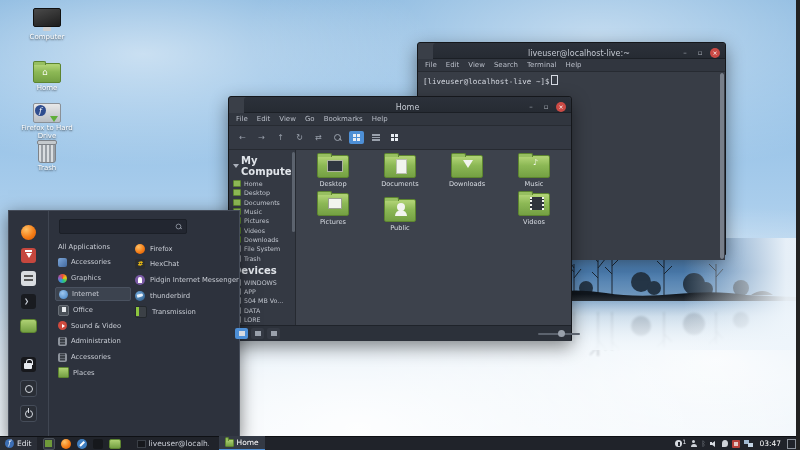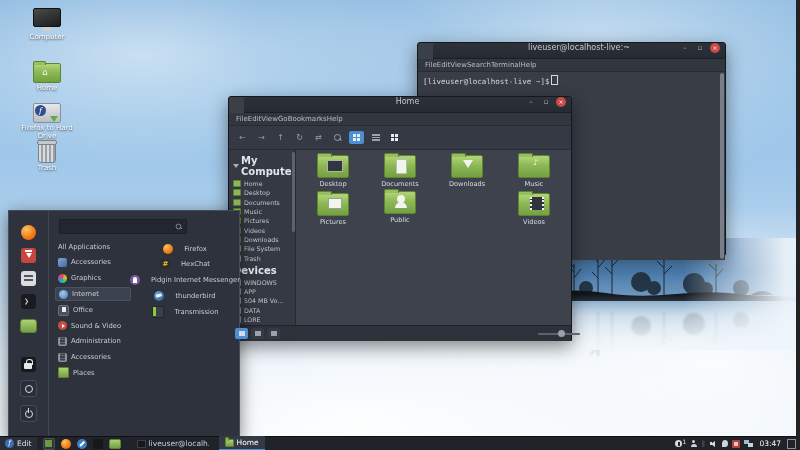--- a/index.html
+++ b/index.html
@@ -31,26 +31,26 @@
   .ic-home{width:26px;height:18px;margin:3px auto 0;}
   .ic-home .g{position:absolute;left:8px;top:4px;color:#f4f8ec;font-size:9px;line-height:9px;}
   .ic-install{width:26px;height:18px;margin:3px auto 0;background:linear-gradient(180deg,#e8e8e8,#b9bec4);border:1px solid #8a9097;border-radius:2px;position:relative;}
   .ic-install .fdot{position:absolute;left:1px;top:1px;width:11px;height:11px;border-radius:50%;background:#2f4d8f;color:#fff;font-size:8px;line-height:11px;text-align:center;font-family:"DejaVu Serif",serif;font-style:italic;}
   .ic-install .garr{position:absolute;right:2px;bottom:0px;width:0;height:0;border-left:4px solid transparent;border-right:4px solid transparent;border-top:6px solid #5fae3a;}
   .ic-trash{width:16px;height:19px;margin:2px auto 0;border-radius:2px 2px 3px 3px;border:1px solid #7d8288;
     background:repeating-linear-gradient(90deg,#d9dde0 0 2px,#9aa0a6 2px 4px);position:relative;}
   .ic-trash::before{content:"";position:absolute;left:-2px;top:-3px;width:18px;height:3px;background:#c4c9cd;border:1px solid #7d8288;border-radius:2px;}
   
   .win{position:absolute;background:#3a3f48;border:1px solid #15171b;border-radius:3px 3px 0 0;box-shadow:0 6px 18px rgba(0,0,0,.45);}
-  .tbar{height:15px;background:linear-gradient(180deg,#2c313a,#262b33);border-bottom:1px solid #1b1f25;display:flex;align-items:flex-start;position:relative;border-radius:3px 3px 0 0;margin-left:15px;}
+  .tbar{height:15px;background:linear-gradient(180deg,#2c313a,#262b33);border-bottom:1px solid #1b1f25;display:flex;align-items:flex-end;position:relative;border-radius:3px 3px 0 0;margin-left:15px;}
   .tbar .t{position:absolute;left:0;right:0;text-align:center;font-size:8px;color:#c3c8d1;}
   .wbtns{margin-left:auto;display:flex;gap:5px;padding-right:5px;z-index:2;}
   .wb{width:10px;height:10px;font-size:7px;line-height:10px;text-align:center;color:#aeb4bd;cursor:pointer;}
   .wb.close{background:#cb4a45;border-radius:50%;color:#fff;font-size:6px;}
-  .mbar{height:12px;display:flex;align-items:center;padding:0 7px;font-size:7px;color:#b9bec8;background:#31363f;border-bottom:1px solid #272b32;}
+  .mbar{height:12px;display:flex;gap:9px;align-items:center;padding:0 7px;font-size:7px;color:#b9bec8;background:#31363f;border-bottom:1px solid #272b32;}
   
   #term{left:417px;top:42px;width:307px;height:211px;}
   #term .body{position:relative;height:182px;background:#383d46;font-family:"DejaVu Sans Mono",monospace;font-size:7.5px;color:#d6dae2;padding:3px 5px;}
   #term .cursor{display:inline-block;width:5px;height:8px;border:1px solid #d6dae2;vertical-align:-1px;margin-left:2px;}
   #term .scroll{position:absolute;right:1px;top:1px;bottom:1px;width:4px;background:#2c3038;}
   #term .scroll .thumb{position:absolute;top:0;width:4px;height:100%;background:#777e89;border-radius:2px;}
   
   #fm{left:228px;top:96px;width:342px;height:243px;}
   #fm .toolbar{height:23px;background:#343943;border-bottom:1px solid #262a31;display:flex;align-items:center;padding:0 6px;gap:4px;}
   .navb{width:15px;height:14px;text-align:center;line-height:14px;font-size:8px;color:#9aa1ac;border-radius:2px;cursor:pointer;}
@@ -123,21 +123,21 @@
   .cico.graphics{background:conic-gradient(#e74c3c,#f1c40f,#2ecc71,#3498db,#9b59b6,#e74c3c);border-radius:50%;}
   .cico.internet{background:radial-gradient(circle at 40% 35%,#9ec7ee,#3f7fc1);border-radius:50%;}
   .cico.office{background:#4a5058;border:1px solid #6a7078;}
   .cico.office::after{content:"";display:block;width:4px;height:5px;background:#e8ebef;margin:1.5px auto;}
   .cico.sound{background:#cf4a3e;border-radius:50%;position:relative;}
   .cico.sound::after{content:"";position:absolute;left:3.5px;top:2.5px;width:0;height:0;border-top:2px solid transparent;border-bottom:2px solid transparent;border-left:3.5px solid #fff;}
   .cico.admin,.cico.prefs{background:#8d939c;}
   .cico.admin::after,.cico.prefs::after{content:"";display:block;width:5px;height:1.5px;background:#3a3f46;margin:3.5px auto;box-shadow:0 2.5px 0 #3a3f46,0 -2.5px 0 #3a3f46;}
   .cico.places{background:linear-gradient(180deg,#aed173,#74a043);border:1px solid #5d8530;border-radius:1px;}
   .apps{position:absolute;left:126px;top:31px;width:100px;}
-  .app{display:flex;align-items:center;gap:11px;height:13.5px;margin-bottom:2.2px;font-size:6.8px;color:#c8ccd4;cursor:pointer;white-space:nowrap;justify-content:center;}
+  .app{display:flex;align-items:center;gap:5px;height:13.5px;margin-bottom:2.2px;font-size:6.8px;color:#c8ccd4;cursor:pointer;white-space:nowrap;}
   .aico{width:10px;height:10px;flex:none;border-radius:2px;position:relative;}
   .aico.firefox{background:radial-gradient(circle at 35% 30%,#ffc166,#f57e17 55%,#d45500);border-radius:50%;}
   .aico.hexchat{background:#2b2d31;}
   .aico.hexchat::after{content:"#";position:absolute;left:2.5px;top:0.5px;font-size:7px;color:#f5c211;font-weight:bold;}
   .aico.pidgin{background:#7a5aa5;border-radius:50%;}
   .aico.pidgin::after{content:"";position:absolute;left:3px;top:2px;width:4px;height:6px;background:#fff;border-radius:2px 2px 0 0;}
   .aico.tbird{background:radial-gradient(circle at 35% 30%,#6fa8dc,#25537e);border-radius:50%;}
   .aico.tbird::after{content:"";position:absolute;left:2px;top:3px;width:6px;height:3px;background:#eaf2fa;border-radius:0 3px 3px 0;transform:rotate(-15deg);}
   .aico.transmission{background:#3b4046;border:1px solid #23282d;}
   .aico.transmission::after{content:"";position:absolute;left:0;top:0;width:3px;height:9px;background:#8dc63f;}
@@ -424,21 +424,21 @@
               <span class="emb note">♪</span>
             </div>
           <div class="lbl">Music</div>
         </div>
         <div class="fcell" style="left:5px;top:43px;">
           <div class="folder">
               <span class="emb photo"></span>
             </div>
           <div class="lbl">Pictures</div>
         </div>
-        <div class="fcell" style="left:72px;top:41px;">
+        <div class="fcell" style="left:72px;top:49px;">
           <div class="folder">
               <span class="emb person"></span>
             </div>
           <div class="lbl">Public</div>
         </div>
         <div class="fcell" style="left:206px;top:43px;">
           <div class="folder">
               <span class="emb film"></span>
             </div>
           <div class="lbl">Videos</div>

